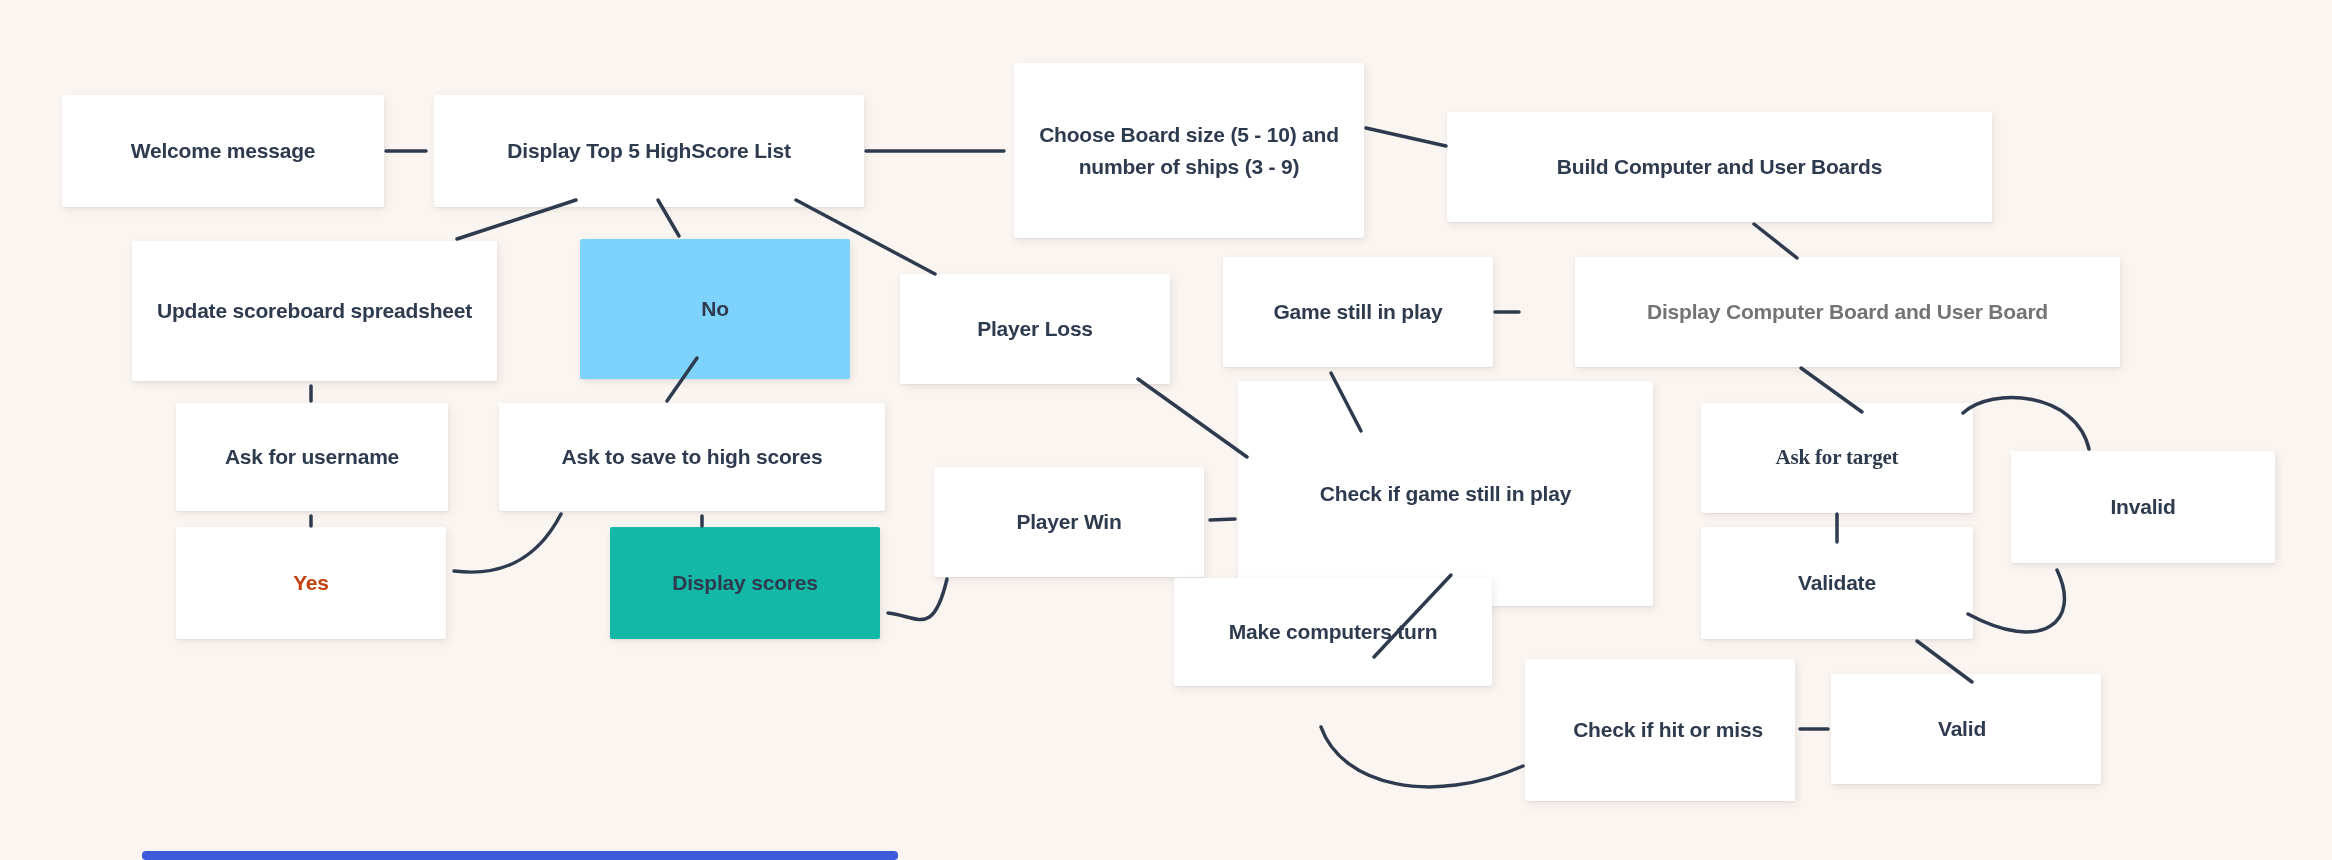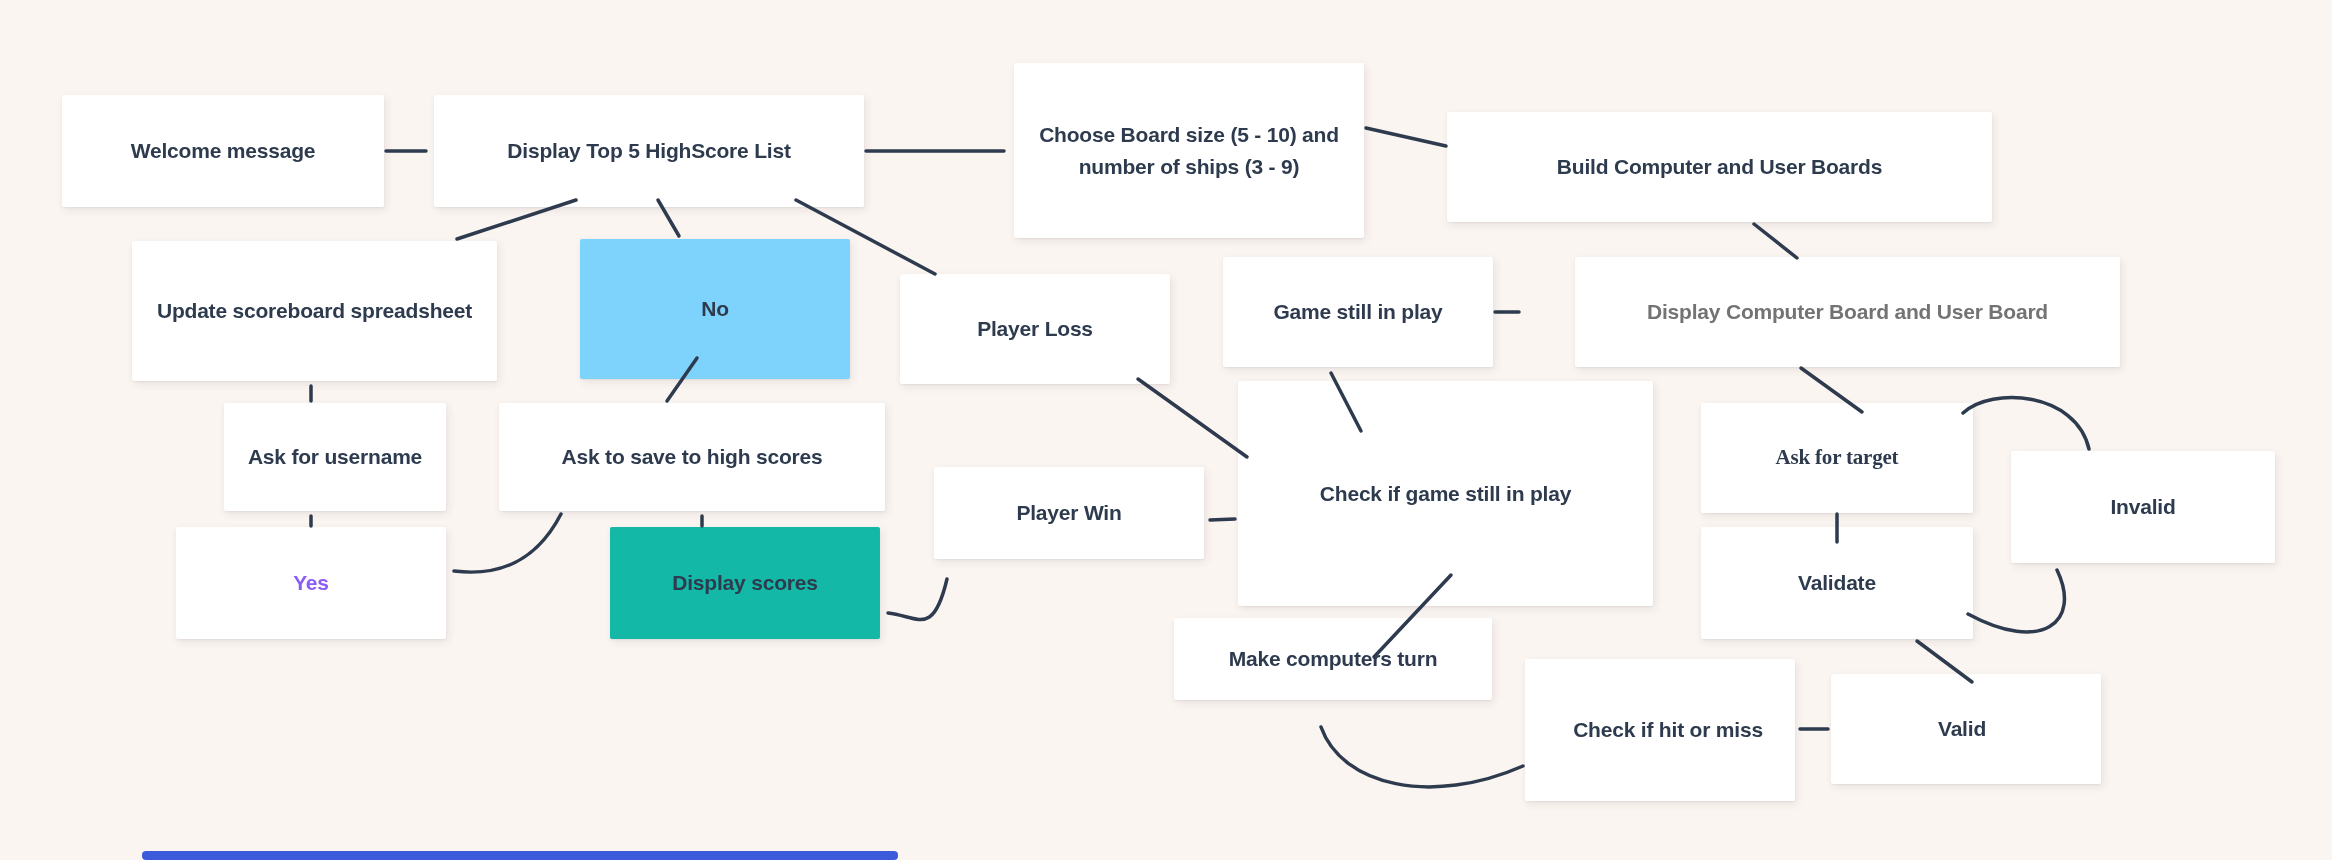--- a/index.html
+++ b/index.html
@@ -114,48 +114,48 @@
       </div>
       <div class="node" style="left: 900px; top: 274px; width: 270px; height: 110px; background: rgb(255, 255, 255); color: rgb(46, 59, 78);">
         <div class="para">Player Loss</div>
       </div>
       <div class="node" style="left: 1223px; top: 257px; width: 270px; height: 110px; background: rgb(255, 255, 255); color: rgb(46, 59, 78);">
         <div class="para">Game still in play</div>
       </div>
       <div class="node" style="left: 1527px; top: 257px; width: 545px; height: 110px; background: rgb(255, 255, 255); color: #737373; margin-left: 48px;">
         <div class="para">Display Computer Board and User Board</div>
       </div>
-      <div class="node" style="left: 176px; top: 403px; width: 222px; height: 108px; background: rgb(255, 255, 255); color: rgb(46, 59, 78); margin-left: 48px;">
+      <div class="node" style="left: 176px; top: 403px; width: 272px; height: 108px; background: rgb(255, 255, 255); color: rgb(46, 59, 78);">
         <div class="para">Ask for username</div>
       </div>
       <div class="node" style="left: 499px; top: 403px; width: 386px; height: 108px; background: rgb(255, 255, 255); color: rgb(46, 59, 78);">
         <div class="para">Ask to save to high scores</div>
       </div>
       <div class="node" style="left: 1238px; top: 381px; width: 415px; height: 225px; background: rgb(255, 255, 255); color: rgb(46, 59, 78);">
         <div class="para">Check if game still in play</div>
       </div>
       <div class="node" style="left: 1701px; top: 403px; width: 272px; height: 110px; background: rgb(255, 255, 255); color: rgb(46, 59, 78); font-family: Liberation Serif, serif;">
         <div class="para">Ask for target</div>
       </div>
       <div class="node" style="left: 2011px; top: 451px; width: 264px; height: 112px; background: rgb(255, 255, 255); color: rgb(46, 59, 78);">
         <div class="para">Invalid</div>
       </div>
-      <div class="node" style="left: 934px; top: 467px; width: 270px; height: 92px; background: rgb(255, 255, 255); color: rgb(46, 59, 78);">
+      <div class="node" style="left: 934px; top: 467px; width: 270px; height: 110px; background: rgb(255, 255, 255); color: rgb(46, 59, 78);">
         <div class="para">Player Win</div>
       </div>
-      <div class="node" style="left: 176px; top: 527px; width: 270px; height: 112px; background: rgb(255, 255, 255); color: #8b5cf6;">
+      <div class="node" style="left: 176px; top: 527px; width: 270px; height: 112px; background: rgb(255, 255, 255); color: #c2410c;">
         <div class="para">Yes</div>
       </div>
       <div class="node" style="left: 610px; top: 527px; width: 270px; height: 112px; background: #14b8a6; color: rgb(46, 59, 78);">
         <div class="para">Display scores</div>
       </div>
       <div class="node" style="left: 1701px; top: 527px; width: 272px; height: 112px; background: rgb(255, 255, 255); color: rgb(46, 59, 78);">
         <div class="para">Validate</div>
       </div>
-      <div class="node" style="left: 1174px; top: 618px; width: 318px; height: 82px; background: rgb(255, 255, 255); color: rgb(46, 59, 78);">
+      <div class="node" style="left: 1174px; top: 578px; width: 318px; height: 108px; background: rgb(255, 255, 255); color: rgb(46, 59, 78);">
         <div class="para">Make computers turn</div>
       </div>
       <div class="node" style="left: 1525px; top: 659px; width: 270px; height: 142px; background: rgb(255, 255, 255); color: rgb(46, 59, 78); padding-left: 36px;">
         <div class="para">Check if hit or miss</div>
       </div>
       <div class="node" style="left: 1831px; top: 674px; width: 270px; height: 110px; background: rgb(255, 255, 255); color: rgb(46, 59, 78); padding-left: 12px;">
         <div class="para">Valid</div>
       </div>
     </div>
   <div id="hscrollbar" style="left: 142px; width: 756px; background: rgb(59, 91, 219);"></div>

